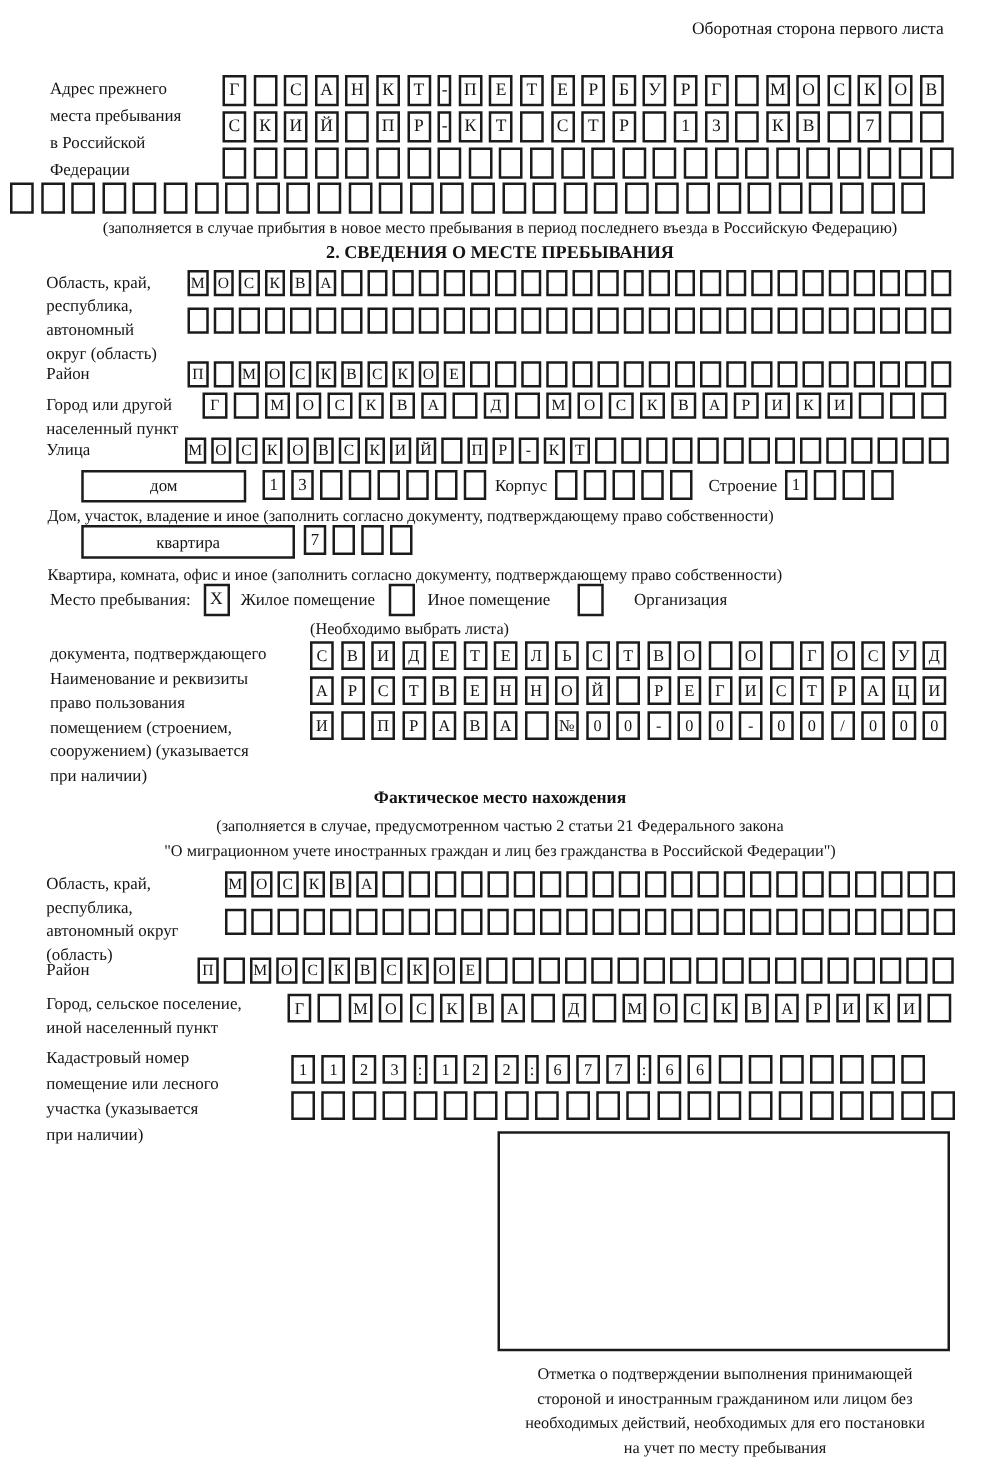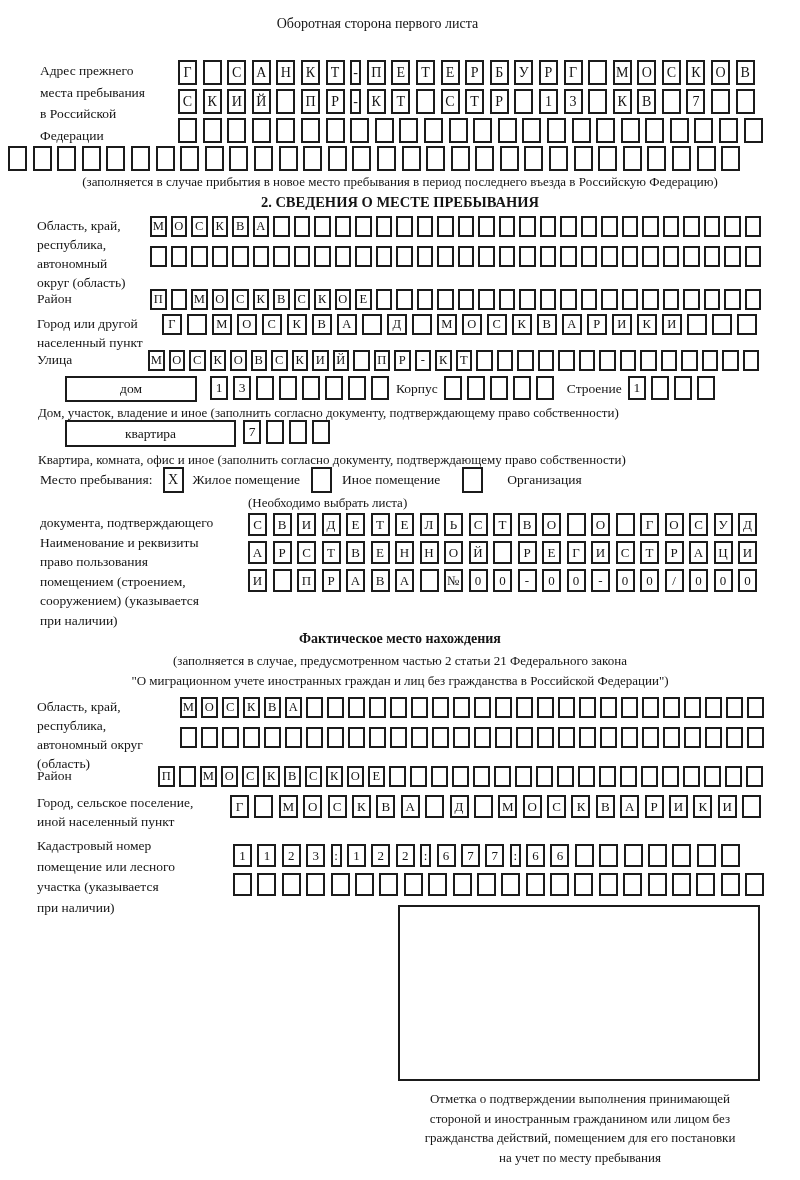--- a/index.html
+++ b/index.html
@@ -35,21 +35,21 @@
   .chk{display:inline-block;box-sizing:border-box;width:21px;height:26px;border:2px solid #1b1b1b;
        text-align:center;line-height:22px;font-size:14px;}
   .inlab{font-size:13.5px;line-height:26px;white-space:nowrap;}
   .stamp{box-sizing:border-box;border:2px solid #1b1b1b;background:#fff;}
 </style>
 </head>
 <body>
 
 <div class="page">
 
-  <div class="abs" style="top:16px;left:0;right:45px;text-align:center;font-size:14px;">Оборотная сторона первого листа</div>
+  <div class="abs" style="top:16px;left:0;right:45px;text-align:right;font-size:14px;">Оборотная сторона первого листа</div>
 
   <div class="abs flex" style="top:60px;left:40px;">
     <div class="lbl" style="width:138px;line-height:21.5px;">
         <div class="ln">Адрес прежнего</div>
         <div class="ln">места пребывания</div>
         <div class="ln">в Российской</div>
         <div class="ln">Федерации</div>
       </div>
     <div>
       <div class="cellrow ca mb4"><span class="cell">Г</span><span class="cell"></span><span class="cell">С</span><span class="cell">А</span><span class="cell">Н</span><span class="cell">К</span><span class="cell">Т</span><span class="cell nr">-</span><span class="cell">П</span><span class="cell">Е</span><span class="cell">Т</span><span class="cell">Е</span><span class="cell">Р</span><span class="cell">Б</span><span class="cell">У</span><span class="cell">Р</span><span class="cell">Г</span><span class="cell"></span><span class="cell">М</span><span class="cell">О</span><span class="cell">С</span><span class="cell">К</span><span class="cell">О</span><span class="cell">В</span></div>
@@ -178,17 +178,17 @@
     <div style="margin-top:8px;">
       <div class="cellrow cf"><span class="cell">1</span><span class="cell">1</span><span class="cell">2</span><span class="cell">3</span><span class="cell nr">:</span><span class="cell">1</span><span class="cell">2</span><span class="cell">2</span><span class="cell nr">:</span><span class="cell">6</span><span class="cell">7</span><span class="cell">7</span><span class="cell nr">:</span><span class="cell">6</span><span class="cell">6</span><span class="cell"></span><span class="cell"></span><span class="cell"></span><span class="cell"></span><span class="cell"></span><span class="cell"></span><span class="cell"></span></div>
       <div class="cellrow cf mt6"><span class="cell"></span><span class="cell"></span><span class="cell"></span><span class="cell"></span><span class="cell"></span><span class="cell"></span><span class="cell"></span><span class="cell"></span><span class="cell"></span><span class="cell"></span><span class="cell"></span><span class="cell"></span><span class="cell"></span><span class="cell"></span><span class="cell"></span><span class="cell"></span><span class="cell"></span><span class="cell"></span><span class="cell"></span><span class="cell"></span><span class="cell"></span><span class="cell"></span></div>
     </div>
   </div>
 
   <div class="abs stamp" style="top:905px;left:398px;width:362px;height:176px;"></div>
   <div class="abs note" style="top:1089px;left:388px;width:384px;text-align:center;line-height:19.5px;">
       <div class="ln">Отметка о подтверждении выполнения принимающей</div>
       <div class="ln">стороной и иностранным гражданином или лицом без</div>
-      <div class="ln">гражданства действий, помещением для его постановки</div>
+      <div class="ln">необходимых действий, необходимых для его постановки</div>
       <div class="ln">на учет по месту пребывания</div>
     </div>
 
 </div>
 
 </body></html>

